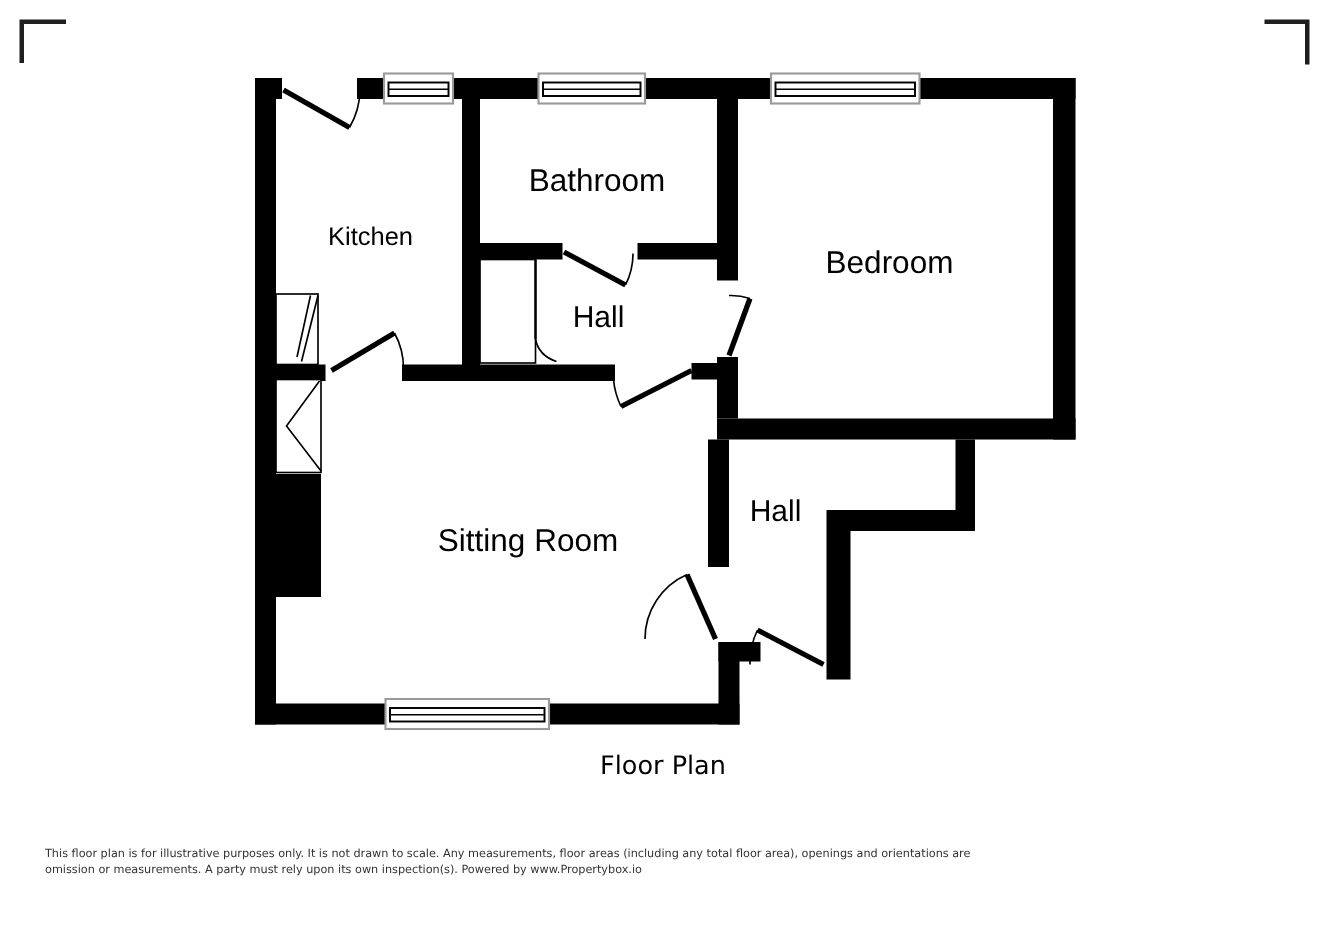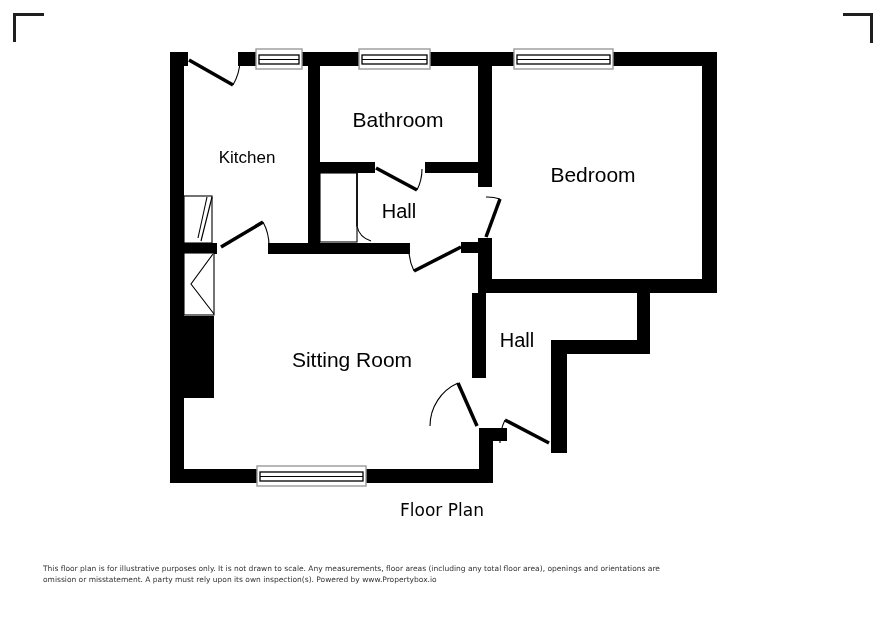--- a/index.html
+++ b/index.html
@@ -10,21 +10,21 @@
   .caption{fill:#000000;font-family:"DejaVu Sans",sans-serif;font-size:17px;}
   .wall{fill:#000000;stroke:none;}
   .leaf{stroke:#000000;stroke-width:3.5;fill:none;stroke-linecap:butt;}
   .swing{stroke:#000000;stroke-width:1.1;fill:none;}
   .thin{stroke:#000000;stroke-width:1.1;fill:#ffffff;}
   .thinline{stroke:#000000;stroke-width:1.1;fill:none;}
   .win-outer{fill:#ffffff;stroke:#9a9a9a;stroke-width:1.4;}
   .win-inner{fill:#ffffff;stroke:#000000;stroke-width:1.3;}
   .win-line{stroke:#000000;stroke-width:1.1;}
   .corner{stroke:#1f1f1f;stroke-width:3;fill:none;}
-  #disclaimer{position:absolute;left:43px;top:564px;width:640px;
+  #disclaimer{position:absolute;left:30px;top:564px;width:640px;
       font-family:"DejaVu Sans",sans-serif;font-size:7.5px;line-height:10.8px;
       color:#333333;letter-spacing:0px;}
   #disclaimer div{white-space:nowrap;}
 </style>
 </head>
 <body>
 
 <div id="stage">
   <svg id="plan-svg" width="886" height="620" viewBox="0 0 886 620">
 
@@ -142,15 +142,15 @@
       <text class="room-label" x="399" y="218" font-size="20" text-anchor="middle">Hall</text>
       <text class="room-label" x="352" y="367" font-size="21" text-anchor="middle">Sitting Room</text>
       <text class="room-label" x="517" y="347" font-size="20" text-anchor="middle">Hall</text>
     </g>
 
     <text class="caption" x="442" y="516" text-anchor="middle">Floor Plan</text>
   </svg>
 
   <div id="disclaimer">
     <div>This floor plan is for illustrative purposes only. It is not drawn to scale. Any measurements, floor areas (including any total floor area), openings and orientations are</div>
-    <div>omission or misstatement. A party must rely upon its own inspection(s). Powered by www.Propertybox.io</div>
+    <div>omission or measurements. A party must rely upon its own inspection(s). Powered by www.Propertybox.io</div>
   </div>
 </div>
 
 </body></html>

